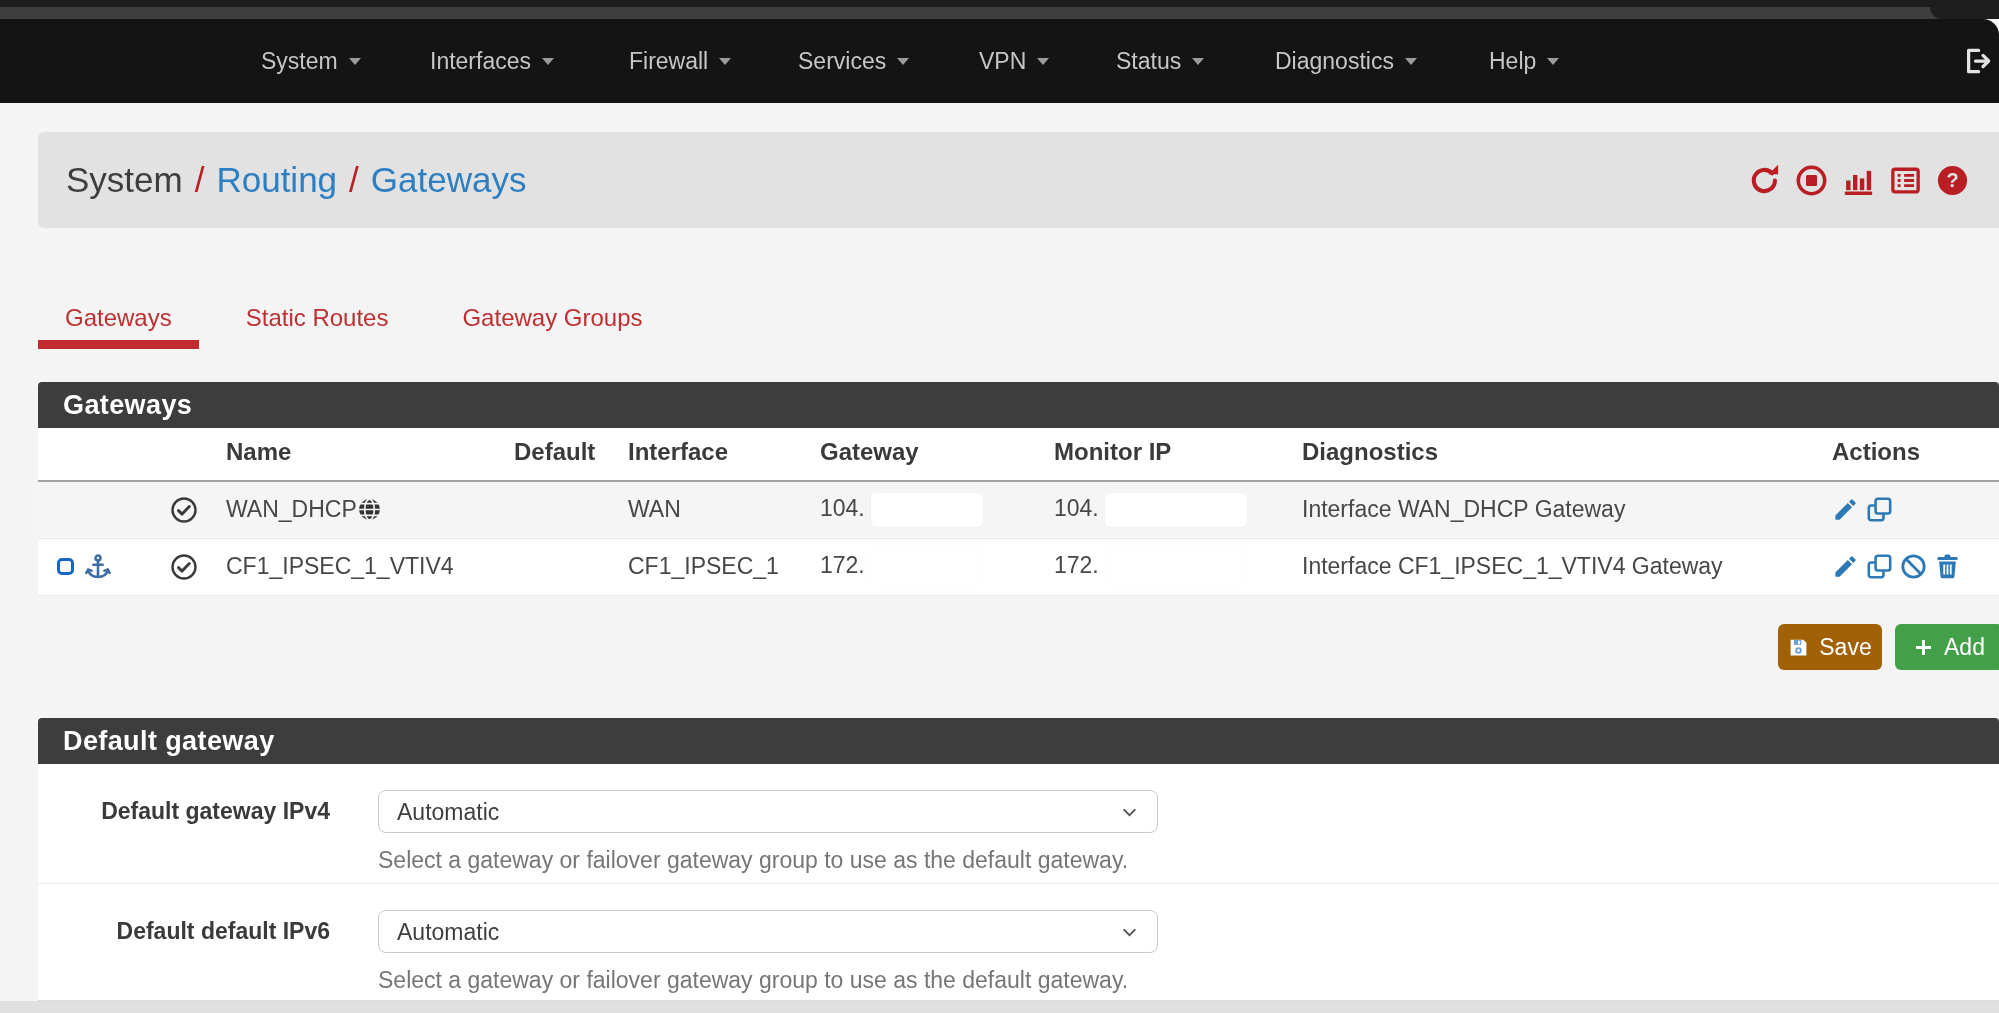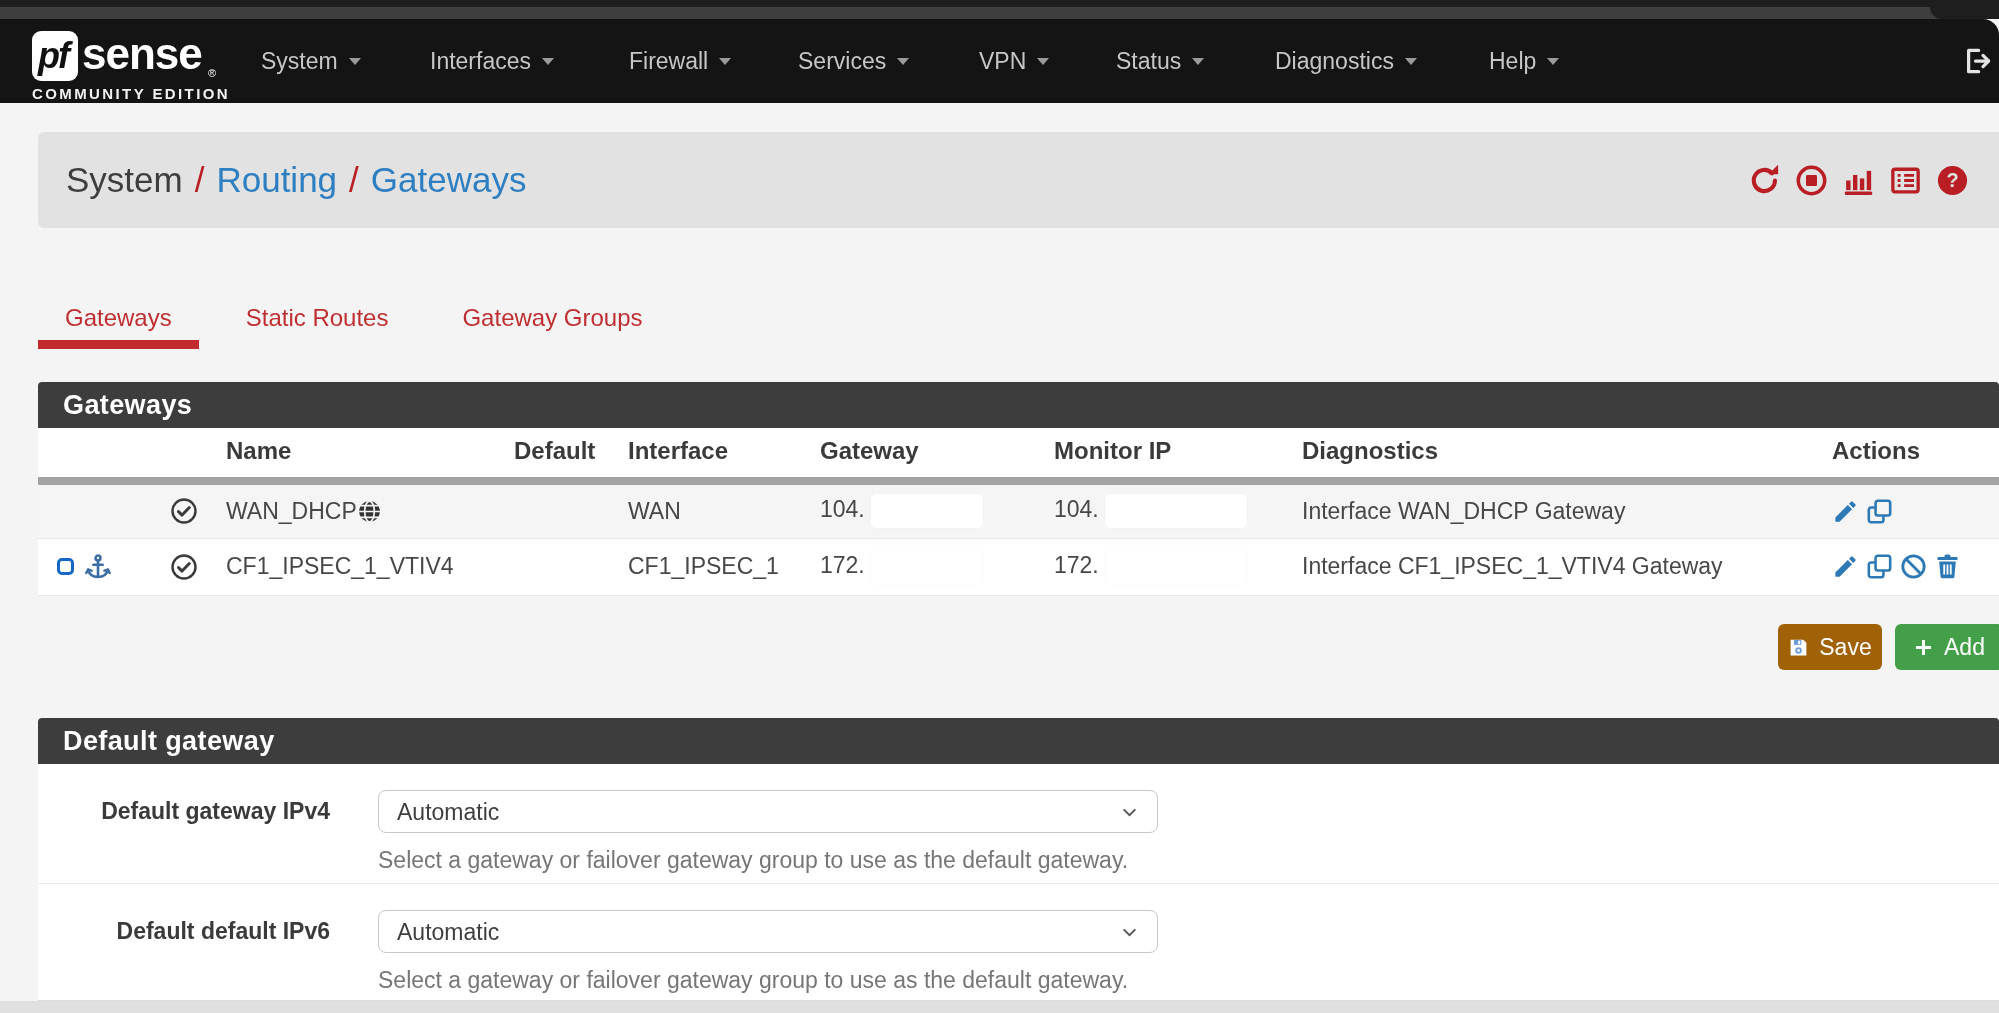--- a/index.html
+++ b/index.html
@@ -37,21 +37,21 @@
   .tabs { position:absolute; left:38px; top:287px; height:62px; display:flex; gap:20px; }
   .tab { position:relative; height:62px; display:flex; align-items:center; padding:0 27px; font-size:24px; color:#bf2f31; cursor:pointer; }
   .tab.active::after { content:""; position:absolute; left:0; right:0; bottom:0; height:9px; background:#c22b2e; }
   
   .panel-header { position:absolute; left:38px; width:1961px; height:46px; background:#3d3d3d; border-radius:4px 4px 0 0;
                   display:flex; align-items:center; padding-left:25px; color:#fff; font-weight:bold; font-size:27px; letter-spacing:0.4px; }
   .gw-header { top:382px; }
   .dg-header { top:718px; }
   
   .gw-table { position:absolute; left:38px; top:428px; width:1961px; border-collapse:collapse; background:#fff; table-layout:fixed; }
-  .gw-table th { font-size:24px; font-weight:bold; color:#3a3a3a; text-align:left; height:53px; padding:0 0 4px 12px; border-bottom:8px solid #a3a3a3; }
+  .gw-table th { font-size:24px; font-weight:bold; color:#3a3a3a; text-align:left; height:53px; padding:0 0 4px 12px; border-bottom:2px solid #a3a3a3; }
   .gw-table td { font-size:23px; color:#474747; height:57px; padding:0 0 0 12px; border-bottom:1px solid #e8e8e8; vertical-align:middle; }
   .gw-table tr.striped td { background:#f5f5f5; }
   .cell-icons { display:flex; align-items:center; gap:10px; padding-left:7px; }
   .sq-icon { display:inline-block; width:17px; height:17px; border:3.5px solid #1467c6; border-radius:5px; }
   .anchor-icon { width:28px; height:28px; color:#3c6ea5; }
   .check-circle { width:28px; height:28px; color:#3a3a3a; display:block; }
   .name-wrap { display:flex; align-items:center; }
   .globe-icon { width:25px; height:25px; color:#333; }
   .redact { display:inline-block; width:112px; height:34px; background:#fff; border-radius:5px; vertical-align:middle; margin-left:6px; box-shadow:0 0 2px rgba(0,0,0,0.05); }
   .redact.mon { width:142px; }
@@ -79,28 +79,20 @@
 </head>
 <body>
 
 <div id="screen">
 
   <div class="chrome-strip1"></div>
   <div class="chrome-strip2"></div>
   <div class="chrome-corner"></div>
 
   <div class="navbar">
-    <div class="logo">
-      <div class="logo-box">
-        <span class="logo-pf">pf</span>
-      </div>
-      <span class="logo-sense">sense</span>
-      <span class="logo-reg">®</span>
-      <span class="logo-sub">COMMUNITY EDITION</span>
-    </div>
     <div class="nav-item" style="left:261px">
       <span>System</span>
         <span class="caret"></span>
     </div>
     <div class="nav-item" style="left:430px">
       <span>Interfaces</span>
         <span class="caret"></span>
     </div>
     <div class="nav-item" style="left:798px">
       <span>Services</span>

